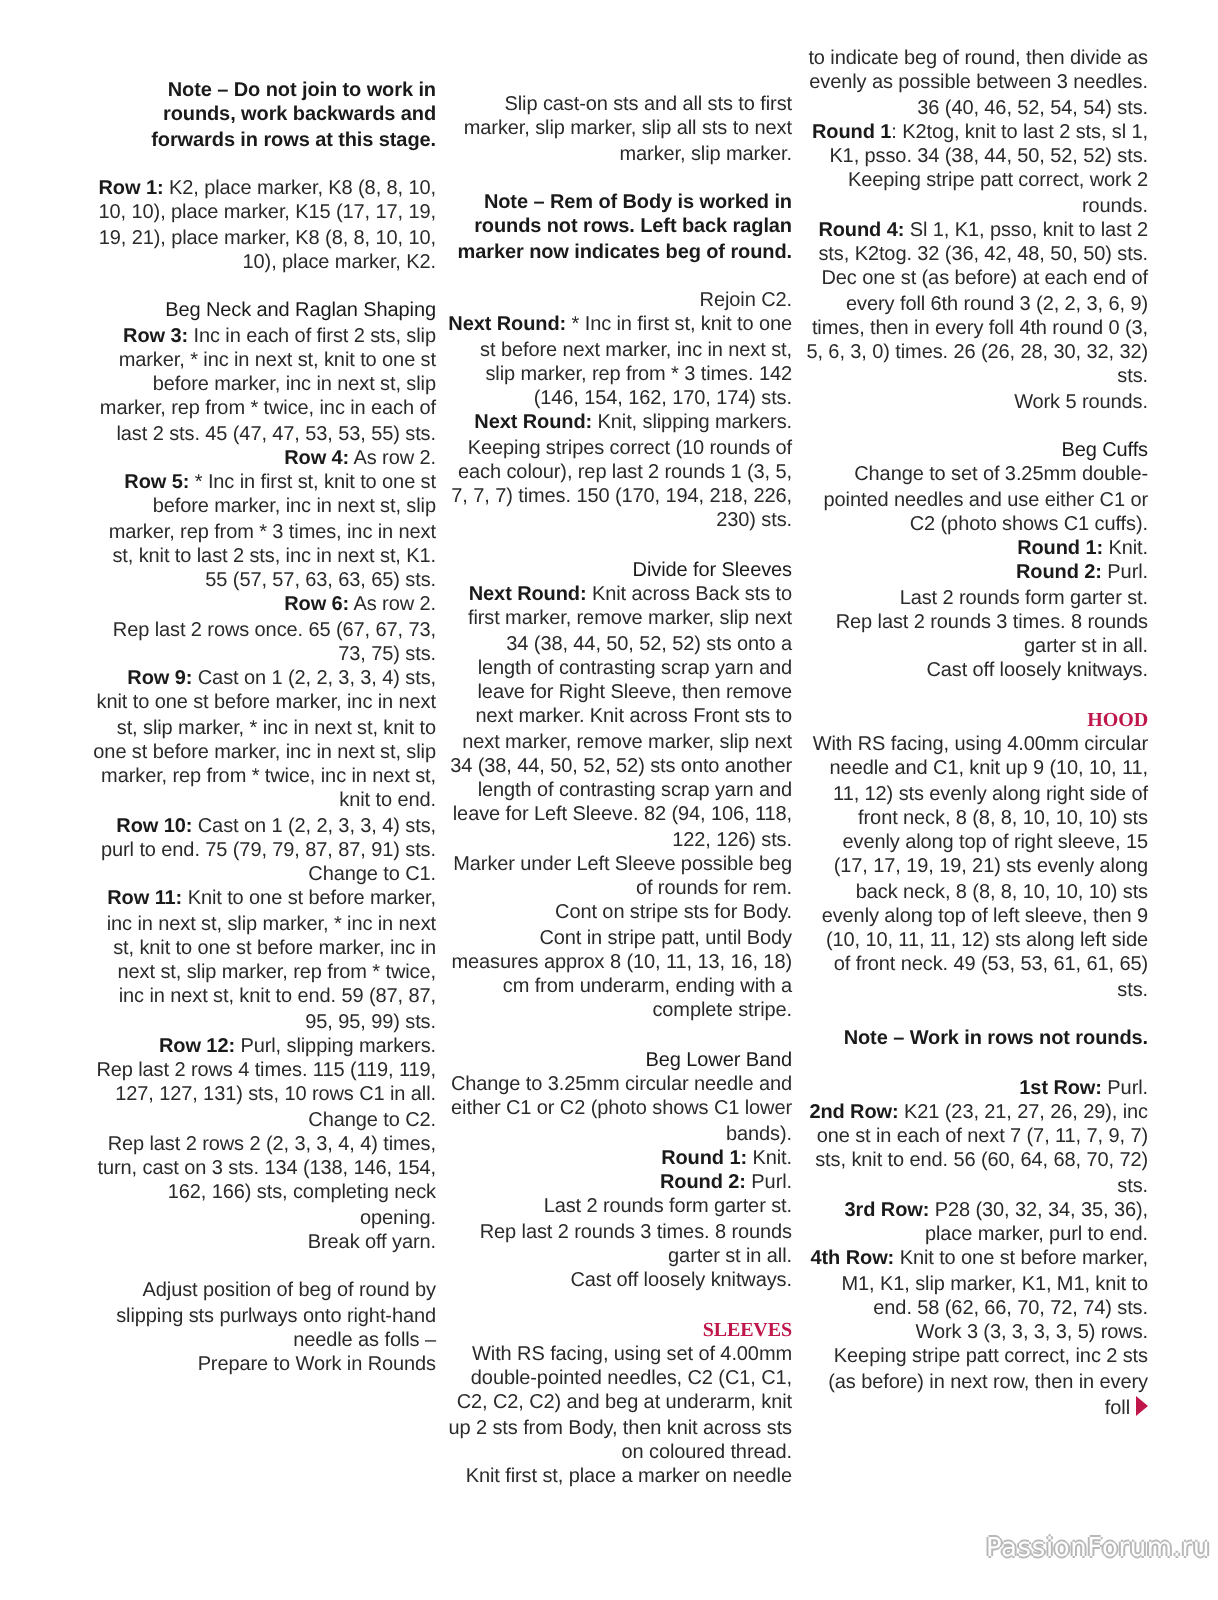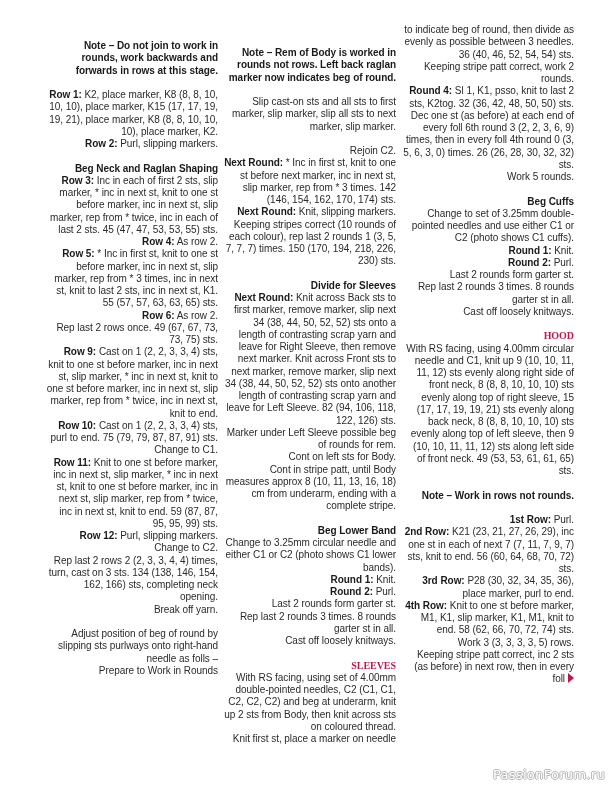--- a/index.html
+++ b/index.html
@@ -7,71 +7,71 @@
     width: 609px; height: 800px; background: #ffffff; position: relative; overflow: hidden;
     font-family: "Liberation Sans", "DejaVu Sans", sans-serif; color: #2a2a2a;
   }
   .col { position: absolute; font-size: 10px; line-height: 12.25px; letter-spacing: -0.05px; text-align: right; }
   .col1 { left: 46px; top: 40px; width: 172px; }
   .col2 { left: 224px; top: 47px; width: 172px; }
   .col3 { left: 402px; top: 24px; width: 172px; }
   .blk { margin: 0 0 12.25px 0; }
   .ln { display: block; }
   .b { font-weight: bold; color: #1a1a1a; }
-  .h { font-weight: bold; color: #1a1a1a; display: block; }
+  .h { font-weight: normal; color: #1a1a1a; display: block; }
   .red { font-weight: bold; color: #c0174a; display: block; font-family: Liberation Serif, serif; }
   .arrow { display: inline-block; width: 0; height: 0; border-top: 5px solid transparent; border-bottom: 5px solid transparent; border-left: 6px solid #c0174a; vertical-align: -1px; margin-left: 3px; }
   .watermark { position: absolute; right: 4px; bottom: 18px; font-size: 13px; color: #ffffff; letter-spacing: 0.3px;
     text-shadow: -1px 0 #b8b8b8, 1px 0 #b8b8b8, 0 -1px #b8b8b8, 0 1px #b8b8b8; font-family: "DejaVu Sans", sans-serif; }
 </style>
 </head>
 <body>
 
 <div class="col col1">
   <div class="blk b">Note – Do not join to work in rounds, work backwards and forwards in rows at this stage.</div>
   <div class="blk">
     <span class="ln"><span class="b">Row 1:</span><span> K2, place marker, K8 (8, 8, 10, 10, 10), place marker, K15 (17, 17, 19, 19, 21), place marker, K8 (8, 8, 10, 10, 10), place marker, K2.</span></span>
-    <span class="ln"><span class="b">Row 2:</span><span> Purl, slipping markers.</span></span>
   </div>
   <div class="blk">
     <span class="h">Beg Neck and Raglan Shaping</span>
     <span class="ln"><span class="b">Row 3:</span><span> Inc in each of first 2 sts, slip marker, * inc in next st, knit to one st before marker, inc in next st, slip marker, rep from * twice, inc in each of last 2 sts. 45 (47, 47, 53, 53, 55) sts.</span></span>
     <span class="ln"><span class="b">Row 4:</span><span> As row 2.</span></span>
     <span class="ln"><span class="b">Row 5:</span><span> * Inc in first st, knit to one st before marker, inc in next st, slip marker, rep from * 3 times, inc in next st, knit to last 2 sts, inc in next st, K1. 55 (57, 57, 63, 63, 65) sts.</span></span>
     <span class="ln"><span class="b">Row 6:</span><span> As row 2.</span></span>
-    <span class="ln">Rep last 2 rows once. 49 (67, 67, 73, 73, 75) sts.</span>
+    <span class="ln">Rep last 2 rows once. 65 (67, 67, 73, 73, 75) sts.</span>
     <span class="ln"><span class="b">Row 9:</span><span> Cast on 1 (2, 2, 3, 3, 4) sts, knit to one st before marker, inc in next st, slip marker, * inc in next st, knit to one st before marker, inc in next st, slip marker, rep from * twice, inc in next st, knit to end.</span></span>
     <span class="ln"><span class="b">Row 10:</span><span> Cast on 1 (2, 2, 3, 3, 4) sts, purl to end. 75 (79, 79, 87, 87, 91) sts.</span></span>
     <span class="ln">Change to C1.</span>
     <span class="ln"><span class="b">Row 11:</span><span> Knit to one st before marker, inc in next st, slip marker, * inc in next st, knit to one st before marker, inc in next st, slip marker, rep from * twice, inc in next st, knit to end. 59 (87, 87, 95, 95, 99) sts.</span></span>
     <span class="ln"><span class="b">Row 12:</span><span> Purl, slipping markers.</span></span>
+    <span class="ln">Rep last 2 rows 4 times. 115 (119, 119, 127, 127, 131) sts, 10 rows C1 in all.</span>
     <span class="ln">Change to C2.</span>
     <span class="ln">Rep last 2 rows 2 (2, 3, 3, 4, 4) times, turn, cast on 3 sts. 134 (138, 146, 154, 162, 166) sts, completing neck opening.</span>
     <span class="ln">Break off yarn.</span>
   </div>
   <div class="blk">
     <span class="ln">Adjust position of beg of round by slipping sts purlways onto right-hand needle as folls –</span>
     <span class="ln">Prepare to Work in Rounds</span>
   </div>
 </div>
 
 <div class="col col2">
+  <div class="blk">Slip cast-on sts and all sts to first marker, slip marker, slip all sts to next marker, slip marker.</div>
   <div class="blk b">Note – Rem of Body is worked in rounds not rows. Left back raglan marker now indicates beg of round.</div>
-  <div class="blk">Slip cast-on sts and all sts to first marker, slip marker, slip all sts to next marker, slip marker.</div>
   <div class="blk">
     <span class="ln">Rejoin C2.</span>
     <span class="ln"><span class="b">Next Round:</span><span> * Inc in first st, knit to one st before next marker, inc in next st, slip marker, rep from * 3 times. 142 (146, 154, 162, 170, 174) sts.</span></span>
     <span class="ln"><span class="b">Next Round:</span><span> Knit, slipping markers.</span></span>
     <span class="ln">Keeping stripes correct (10 rounds of each colour), rep last 2 rounds 1 (3, 5, 7, 7, 7) times. 150 (170, 194, 218, 226, 230) sts.</span>
   </div>
   <div class="blk">
     <span class="h">Divide for Sleeves</span>
     <span class="ln"><span class="b">Next Round:</span><span> Knit across Back sts to first marker, remove marker, slip next 34 (38, 44, 50, 52, 52) sts onto a length of contrasting scrap yarn and leave for Right Sleeve, then remove next marker. Knit across Front sts to next marker, remove marker, slip next 34 (38, 44, 50, 52, 52) sts onto another length of contrasting scrap yarn and leave for Left Sleeve. 82 (94, 106, 118, 122, 126) sts.</span></span>
     <span class="ln">Marker under Left Sleeve possible beg of rounds for rem.</span>
-    <span class="ln">Cont on left sts for Body.</span>
+    <span class="ln">Cont on stripe sts for Body.</span>
     <span class="ln">Cont in stripe patt, until Body measures approx 8 (10, 11, 13, 16, 18) cm from underarm, ending with a complete stripe.</span>
   </div>
   <div class="blk">
     <span class="h">Beg Lower Band</span>
     <span class="ln">Change to 3.25mm circular needle and either C1 or C2 (photo shows C1 lower bands).</span>
     <span class="ln"><span class="b">Round 1:</span><span> Knit.</span></span>
     <span class="ln"><span class="b">Round 2:</span><span> Purl.</span></span>
     <span class="ln">Last 2 rounds form garter st.</span>
     <span class="ln">Rep last 2 rounds 3 times. 8 rounds garter st in all.</span>
     <span class="ln">Cast off loosely knitways.</span>
@@ -79,20 +79,21 @@
   <div class="blk">
     <span class="red">SLEEVES</span>
     <span class="ln">With RS facing, using set of 4.00mm double-pointed needles, C2 (C1, C1, C2, C2, C2) and beg at underarm, knit up 2 sts from Body, then knit across sts on coloured thread.</span>
     <span class="ln">Knit first st, place a marker on needle</span>
   </div>
 </div>
 
 <div class="col col3">
   <div class="blk">
     <span class="ln">to indicate beg of round, then divide as evenly as possible between 3 needles. 36 (40, 46, 52, 54, 54) sts.</span>
+    <span class="ln"><span class="b">Round 1</span><span>: K2tog, knit to last 2 sts, sl 1, K1, psso. 34 (38, 44, 50, 52, 52) sts.</span></span>
     <span class="ln">Keeping stripe patt correct, work 2 rounds.</span>
     <span class="ln"><span class="b">Round 4:</span><span> Sl 1, K1, psso, knit to last 2 sts, K2tog. 32 (36, 42, 48, 50, 50) sts.</span></span>
     <span class="ln">Dec one st (as before) at each end of every foll 6th round 3 (2, 2, 3, 6, 9) times, then in every foll 4th round 0 (3, 5, 6, 3, 0) times. 26 (26, 28, 30, 32, 32) sts.</span>
     <span class="ln">Work 5 rounds.</span>
   </div>
   <div class="blk">
     <span class="h">Beg Cuffs</span>
     <span class="ln">Change to set of 3.25mm double-pointed needles and use either C1 or C2 (photo shows C1 cuffs).</span>
     <span class="ln"><span class="b">Round 1:</span><span> Knit.</span></span>
     <span class="ln"><span class="b">Round 2:</span><span> Purl.</span></span>

